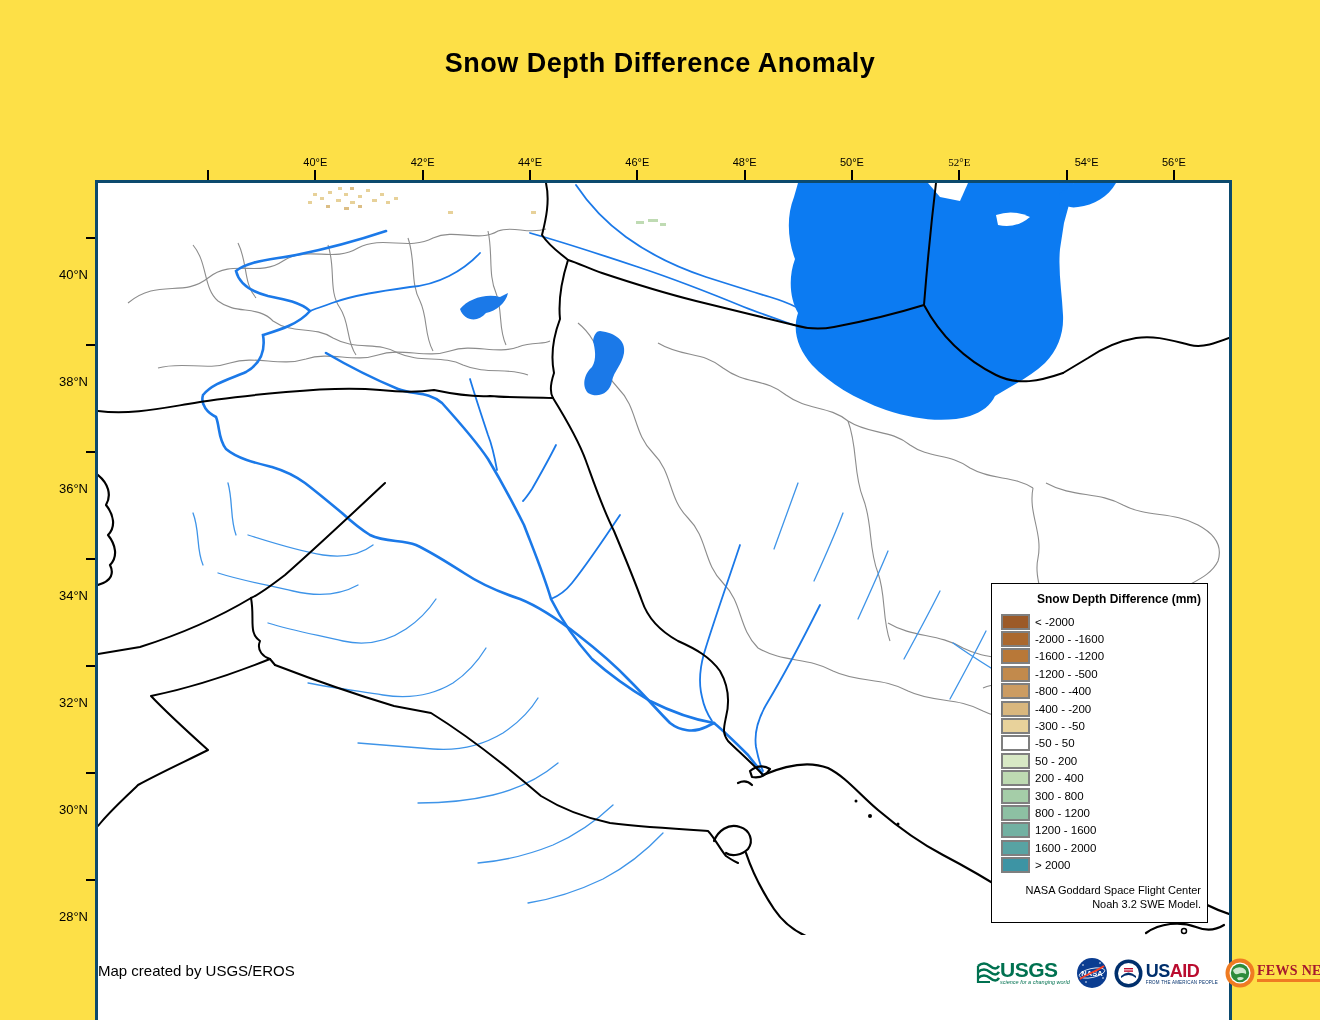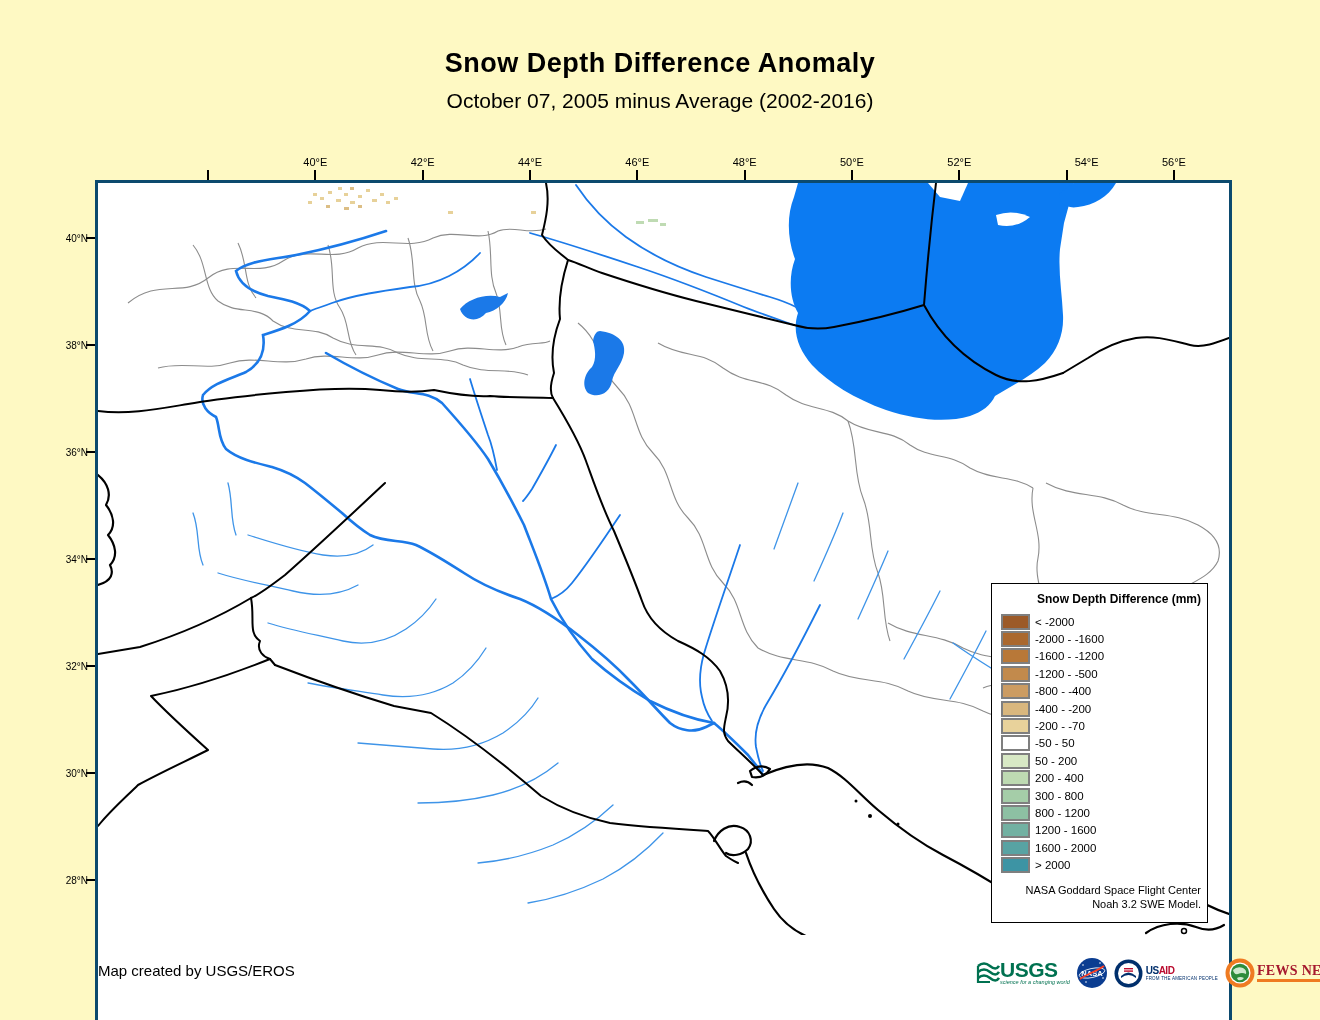--- a/index.html
+++ b/index.html
@@ -1,45 +1,45 @@
 <!DOCTYPE html>
 <html><head>
 <meta charset="utf-8">
 <style>
   html,body{margin:0;padding:0;background:#fff;}
-  .page{position:relative;width:1320px;height:1020px;background:#fef9c3;
+  .page{position:relative;width:1320px;height:1020px;background:#fde047;
         font-family:"Liberation Sans",sans-serif;color:#000;overflow:hidden;}
   .title{position:absolute;top:48px;left:0;width:100%;text-align:center;
          font-size:27px;font-weight:bold;letter-spacing:.5px;}
   .subtitle{position:absolute;top:89px;left:0;width:100%;text-align:center;font-size:21px;}
   .map-frame{position:absolute;left:95px;top:180px;width:1137px;height:852px;
              border:3px solid #0c4a6e;box-sizing:border-box;background:#fff;text-align:right;}
   .map-frame svg{position:absolute;left:0;top:0;}
   
   .xtick-label{position:absolute;font-size:11px;transform:translateX(-50%);top:156px;}
   .xtick-mark{position:absolute;width:2px;height:11px;background:#000;top:170px;transform:translateX(-50%);}
-  .ytick-label{position:absolute;font-size:10px;width:40px;text-align:right;left:48px;transform:translateY(-50%);}
+  .ytick-label{position:absolute;font-size:13px;width:40px;text-align:right;left:48px;transform:translateY(-50%);margin-top:36px;}
   .ytick-mark{position:absolute;height:2px;width:11px;background:#000;left:86px;transform:translateY(-50%);}
   
   .legend{position:absolute;left:893px;top:400px;width:217px;height:340px;background:#fff;
           border:1px solid #000;box-sizing:border-box;padding:8px 6px 6px 9px;z-index:5;}
   .legend-title{font-size:12px;font-weight:bold;margin-bottom:7px;}
   .legend-row{display:flex;align-items:center;height:17.4px;}
   .legend-swatch{width:25px;height:12px;border:2px solid #7f7f7f;box-sizing:content-box;
                  flex:0 0 auto;margin-right:5px;}
   .legend-label{font-size:11.5px;}
   .legend-source{font-size:11px;line-height:1.3;margin-top:9px;}
   
   .credit{position:absolute;left:98px;top:962px;font-size:15px;}
   .logos{position:absolute;left:976px;top:952px;width:256px;height:42px;display:flex;
          align-items:center;gap:7px;}
   .logo{display:flex;align-items:center;flex:0 0 auto;}
   .usgs-text{color:#007150;font-weight:bold;font-size:21px;letter-spacing:-.5px;line-height:.9;}
   .usgs-tag{color:#007150;font-size:5.5px;font-style:italic;}
-  .usaid-text{font-size:10px;font-weight:bold;letter-spacing:-.5px;line-height:1;}
+  .usaid-text{font-size:18px;font-weight:bold;letter-spacing:-.5px;line-height:1;}
   .usaid-us{color:#002f6c;}.usaid-aid{color:#ba0c2f;}
   .usaid-tag{font-size:4.5px;color:#002f6c;letter-spacing:.2px;}
   .fews-text{font-family:"Liberation Serif",serif;color:#a6192e;font-weight:bold;font-size:14px;
              letter-spacing:.3px;line-height:1;}
   .fews-bar{height:3px;background:#ef7b22;margin-top:1px;}
   
   .sea{fill:var(--water);stroke:none;}
   .sea-hole{fill:#fff;stroke:none;}
   .border{stroke:var(--country-border);stroke-width:2;fill:none;stroke-linejoin:round;stroke-linecap:round;}
   .coast{stroke:var(--country-border);stroke-width:2.2;fill:none;stroke-linejoin:round;stroke-linecap:round;}
@@ -48,38 +48,37 @@
   .river-mid{stroke:var(--river-major);stroke-width:1.8;fill:none;stroke-linecap:round;}
   .river-thin{stroke:var(--river-minor);stroke-width:1.3;fill:none;stroke-linecap:round;}
   .lake{fill:var(--river-major);stroke:none;}
 </style>
 </head>
 <body>
 
 <div class="page" style="--water: #0C7BF2; --river-major: #1B79E8; --river-minor: #3E94E8; --country-border: #000000; --basin: #8C8C8C;">
 
   <div class="title">Snow Depth Difference Anomaly</div>
-  <div class="subtitle">October 07, 2005 minus Average (2002-2016)</div>
 
   <div id="xticks">
       <div class="xtick-label" style="left: 208px; margin-top: 23px;">38°E</div>
       <div class="xtick-mark" style="left: 208px;"></div>
       <div class="xtick-label" style="left: 315.33px;">40°E</div>
       <div class="xtick-mark" style="left: 315.33px;"></div>
       <div class="xtick-label" style="left: 422.66px;">42°E</div>
       <div class="xtick-mark" style="left: 422.66px;"></div>
       <div class="xtick-label" style="left: 529.99px;">44°E</div>
       <div class="xtick-mark" style="left: 529.99px;"></div>
       <div class="xtick-label" style="left: 637.32px;">46°E</div>
       <div class="xtick-mark" style="left: 637.32px;"></div>
       <div class="xtick-label" style="left: 744.65px;">48°E</div>
       <div class="xtick-mark" style="left: 744.65px;"></div>
       <div class="xtick-label" style="left: 851.98px;">50°E</div>
       <div class="xtick-mark" style="left: 851.98px;"></div>
-      <div class="xtick-label" style="left: 959.31px;">52°E</div>
+      <div class="xtick-label" style="left: 959.31px; font-family: Liberation Serif, serif;">52°E</div>
       <div class="xtick-mark" style="left: 959.31px;"></div>
       <div class="xtick-label" style="left: 1066.64px; padding-left: 40px;">54°E</div>
       <div class="xtick-mark" style="left: 1066.64px;"></div>
       <div class="xtick-label" style="left: 1173.97px;">56°E</div>
       <div class="xtick-mark" style="left: 1173.97px;"></div>
     </div>
   <div id="yticks">
       <div class="ytick-label" style="top: 238px;">40°N</div>
       <div class="ytick-mark" style="top: 238px;"></div>
       <div class="ytick-label" style="top: 345px;">38°N</div>
@@ -255,21 +254,21 @@
           <div class="legend-row">
             <div class="legend-swatch" style="background: rgb(204, 156, 98);"></div>
             <div class="legend-label">-800 - -400</div>
           </div>
           <div class="legend-row">
             <div class="legend-swatch" style="background: rgb(217, 183, 126);"></div>
             <div class="legend-label">-400 - -200</div>
           </div>
           <div class="legend-row">
             <div class="legend-swatch" style="background: rgb(232, 210, 155);"></div>
-            <div class="legend-label">-200 - -70</div>
+            <div class="legend-label">-300 - -50</div>
           </div>
           <div class="legend-row">
             <div class="legend-swatch" style="background: rgb(255, 255, 255);"></div>
             <div class="legend-label">-50 - 50</div>
           </div>
           <div class="legend-row">
             <div class="legend-swatch" style="background: rgb(216, 233, 197);"></div>
             <div class="legend-label">50 - 200</div>
           </div>
           <div class="legend-row">

